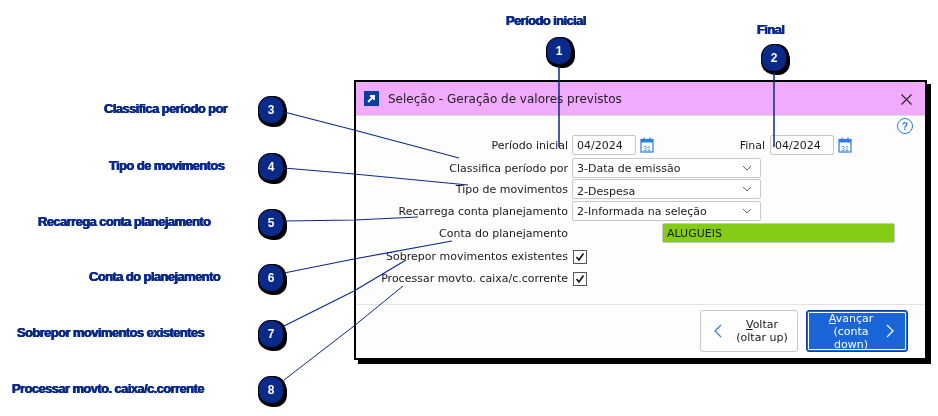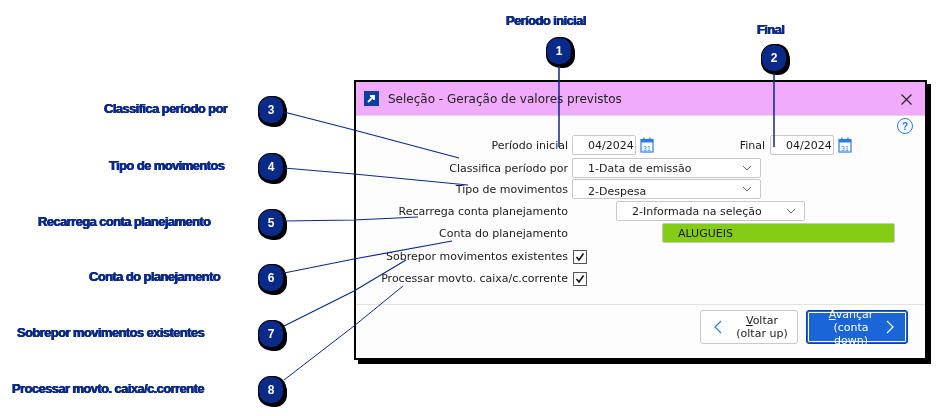--- a/index.html
+++ b/index.html
@@ -30,28 +30,28 @@
   .titlebar {
     height: 34px; background: #f0abfc; display: flex; align-items: center; padding-left: 8px;
     border-bottom: 1px solid #dcdcdc;
   }
   .app-icon { width: 15px; height: 15px; background: #0a3fa0; display: flex; align-items: center; justify-content: center; margin-right: 9px; }
   .title-text { font-size: 12px; color: #222; font-family: "DejaVu Sans", sans-serif; }
   .close-btn { position: absolute; right: 10px; top: 8px; width: 18px; height: 18px; display: flex; align-items: center; justify-content: center; cursor: pointer; }
   .help-btn { position: absolute; right: 12px; top: 36px; width: 16px; height: 16px; border: 1.5px solid #2a7de1; border-radius: 50%; color: #2a7de1; font-size: 10px; font-weight: bold; display: flex; align-items: center; justify-content: center; cursor: pointer; font-family: "Liberation Sans", sans-serif; }
 
   .lbl { position: absolute; font-size: 11px; color: #1a1a1a; white-space: nowrap; text-align: right; }
-  .field { position: absolute; height: 20px; background: #fff; border: 1px solid #c8c8c8; border-radius: 2px; font-size: 11px; padding: 0 15px; display: flex; align-items: center; color: #1a1a1a; }
+  .field { position: absolute; height: 20px; background: #fff; border: 1px solid #c8c8c8; border-radius: 2px; font-size: 11px; padding: 0 4px; display: flex; align-items: center; color: #1a1a1a; }
   .field.ro { background: #84cc16; }
   .select .chev { position: absolute; right: 8px; top: 4px; }
   .cal { position: absolute; width: 14px; height: 16px; cursor: pointer; }
   .chk { position: absolute; width: 14px; height: 14px; border: 1px solid #555; background: #fff; display: flex; align-items: center; justify-content: center; cursor: pointer; }
 
   .footer-sep { position: absolute; left: 0; right: 0; top: 222px; height: 1px; background: #e2e2e2; }
-  .btn { position: absolute; height: 34px; border-radius: 3px; display: flex; align-items: center; cursor: pointer; font-size: 11px; line-height: 13px; }
+  .btn { position: absolute; height: 42px; border-radius: 3px; display: flex; align-items: center; cursor: pointer; font-size: 11px; line-height: 13px; }
   .btn-back { left: 344px; top: 228px; width: 98px; background: #fff; border: 1px solid #c8c8c8; color: #1a1a1a; }
   .btn-next { left: 450px; top: 228px; width: 102px; background: #1a66d9; border: 1px solid #0b3ea8; outline: 1px solid #fff; outline-offset: -3px; color: #fff; }
   .btn .txt { flex: 1; text-align: center; }
   .btn .arrow { width: 18px; display: flex; justify-content: center; }
   .u { text-decoration: underline; }
 </style>
 </head>
 <body>
 
 <div class="callout-label" style="left:506px; top:13px;">Período inicial</div>
@@ -105,36 +105,36 @@
   <svg class="cal" style="left:482px; top:55px;" viewBox="0 0 14 16">
       <rect x="1" y="2.5" width="12" height="12.5" fill="#fff" stroke="#2a7de1" stroke-width="1.2"></rect>
       <rect x="1" y="2.5" width="12" height="3" fill="#2a7de1"></rect>
       <line x1="4" y1="0.5" x2="4" y2="3" stroke="#2a7de1" stroke-width="1.2"></line>
       <line x1="10" y1="0.5" x2="10" y2="3" stroke="#2a7de1" stroke-width="1.2"></line>
       <text x="7" y="13.5" font-size="7" text-anchor="middle" fill="#2a7de1" font-family="Liberation Sans, sans-serif">31</text>
     </svg>
 
   <div class="lbl" style="right:357px; top:80px;">Classifica período por</div>
   <div class="field select" style="left:216px; top:76px; width:189px;">
-    <span>1-Data de emissão</span>
+    <span>3-Data de emissão</span>
     <svg class="chev" width="10" height="10" viewBox="0 0 10 10">
         <path d="M1 3 L5 7 L9 3" stroke="#666" stroke-width="1" fill="none"></path>
       </svg>
   </div>
 
   <div class="lbl" style="right:357px; top:101px;">Tipo de movimentos</div>
   <div class="field select" style="left:216px; top:97px; width:189px;align-items:flex-end;">
     <span>2-Despesa</span>
     <svg class="chev" width="10" height="10" viewBox="0 0 10 10">
         <path d="M1 3 L5 7 L9 3" stroke="#666" stroke-width="1" fill="none"></path>
       </svg>
   </div>
 
   <div class="lbl" style="right:357px; top:123px;">Recarrega conta planejamento</div>
-  <div class="field select" style="left:216px; top:119px; width:189px;margin-left:44px;">
+  <div class="field select" style="left:216px; top:119px; width:189px;">
     <span>2-Informada na seleção</span>
     <svg class="chev" width="10" height="10" viewBox="0 0 10 10">
         <path d="M1 3 L5 7 L9 3" stroke="#666" stroke-width="1" fill="none"></path>
       </svg>
   </div>
 
   <div class="lbl" style="right:357px; top:145px;">Conta do planejamento</div>
   <div class="field ro" style="left:306px; top:141px; width:233px;">ALUGUEIS</div>
 
   <div class="lbl" style="right:357px; top:168px;">Sobrepor movimentos existentes</div>

